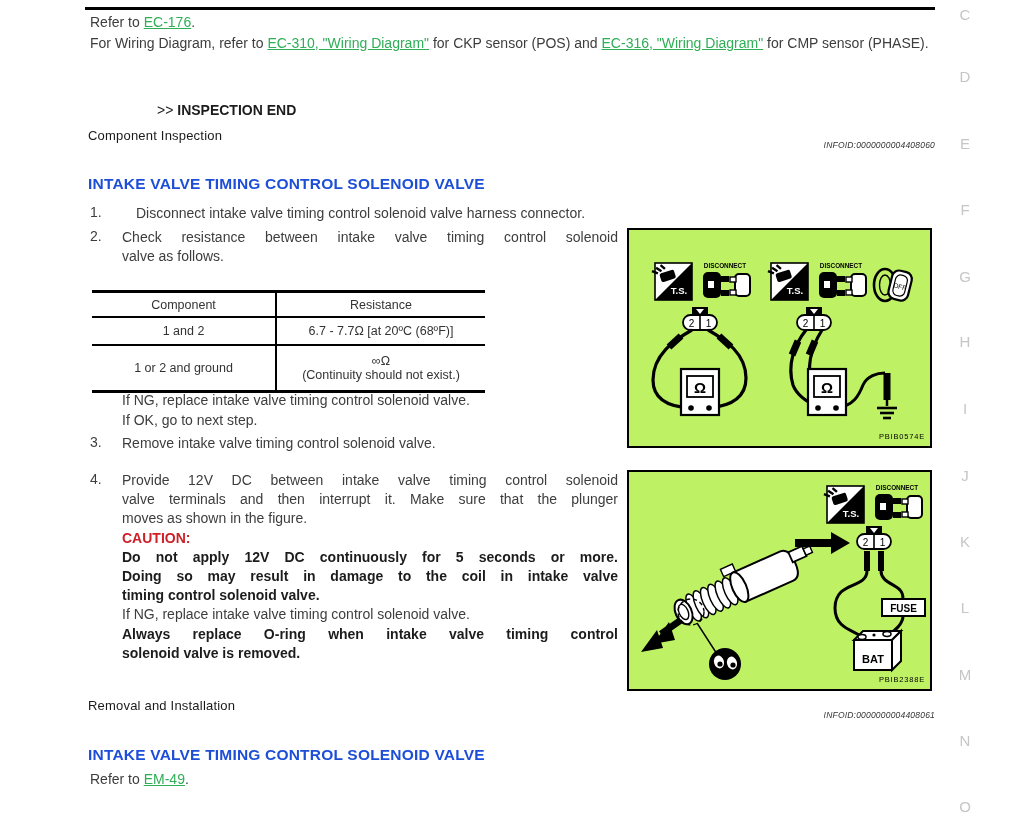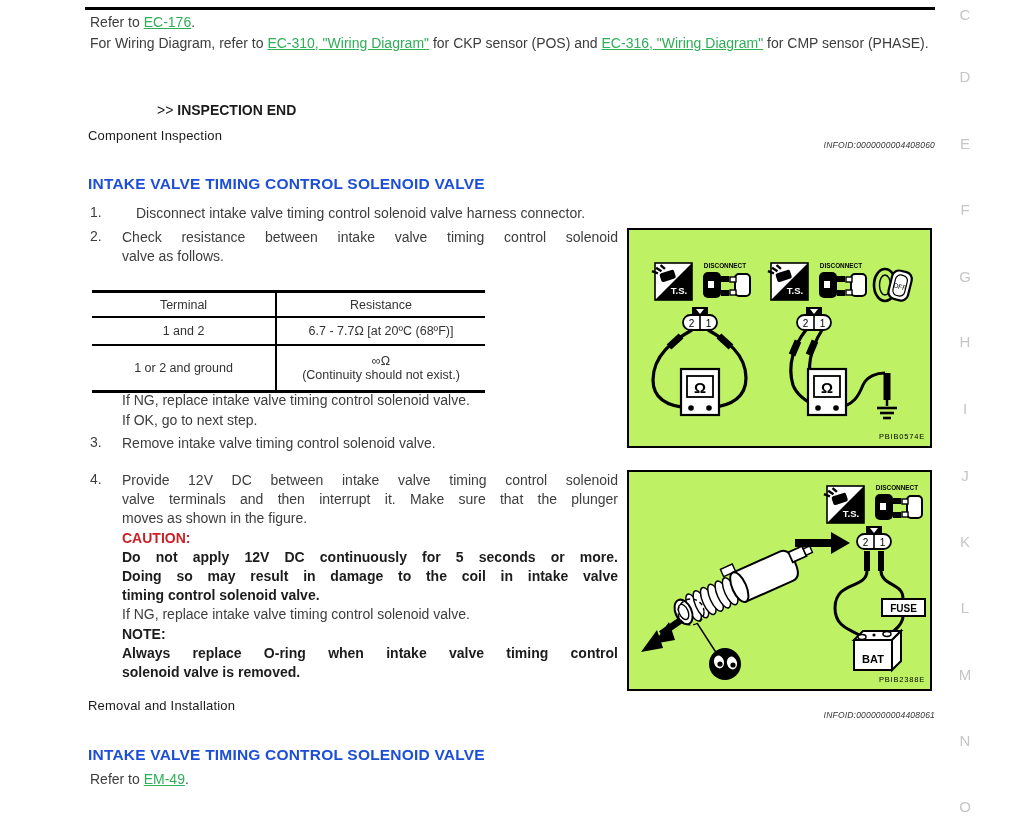--- a/index.html
+++ b/index.html
@@ -54,21 +54,21 @@
 
 <div class="step-num" style="top:228px;">2.</div>
 <div class="abs step-txt" style="left:122px;top:228px;width:496px;">
   <div class="jl">Check resistance between intake valve timing control solenoid</div>
   <div>valve as follows.</div>
 </div>
 
 <table class="spec abs" style="left:92px;top:290px;width:393px;">
   <tbody>
       <tr>
-    <th style="width:175px;">Terminal</th>
+    <th style="width:175px;">Component</th>
     <th class="c2">Resistance</th>
   </tr>
   <tr class="r1">
     <td>1 and 2</td>
     <td class="c2">6.7 - 7.7Ω [at 20ºC (68ºF)]</td>
   </tr>
   <tr class="r2">
     <td>1 or 2 and ground</td>
     <td class="c2">
       <div>∞Ω</div>
@@ -89,21 +89,20 @@
 <div class="step-num" style="top:471px;">4.</div>
 <div class="abs step-txt" style="left:122px;top:471px;width:496px;">
   <div class="jl">Provide 12V DC between intake valve timing control solenoid</div>
   <div class="jl">valve terminals and then interrupt it. Make sure that the plunger</div>
   <div>moves as shown in the figure.</div>
   <div class="caution">CAUTION:</div>
   <div class="jl bold-blk">Do not apply 12V DC continuously for 5 seconds or more.</div>
   <div class="jl bold-blk">Doing so may result in damage to the coil in intake valve</div>
   <div class="bold-blk">timing control solenoid valve.</div>
   <div>If NG, replace intake valve timing control solenoid valve.</div>
-  <div class="bold-blk">NOTE:</div>
   <div class="jl bold-blk">Always replace O-ring when intake valve timing control</div>
   <div class="bold-blk">solenoid valve is removed.</div>
 </div>
 
 <h1 class="abs h-major" style="left:88px;top:698px;margin:0;font-weight:normal;">Removal and Installation</h1>
 <div class="abs infoid" style="right:85px;top:710px;">INFOID:0000000004408061</div>
 <div class="abs h-sub" style="left:88px;top:746px;">INTAKE VALVE TIMING CONTROL SOLENOID VALVE</div>
 <div class="abs body-txt" style="left:90px;top:769px;">
   <span>Refer to </span><span class="link">EM-49</span><span>.</span>
 </div>

